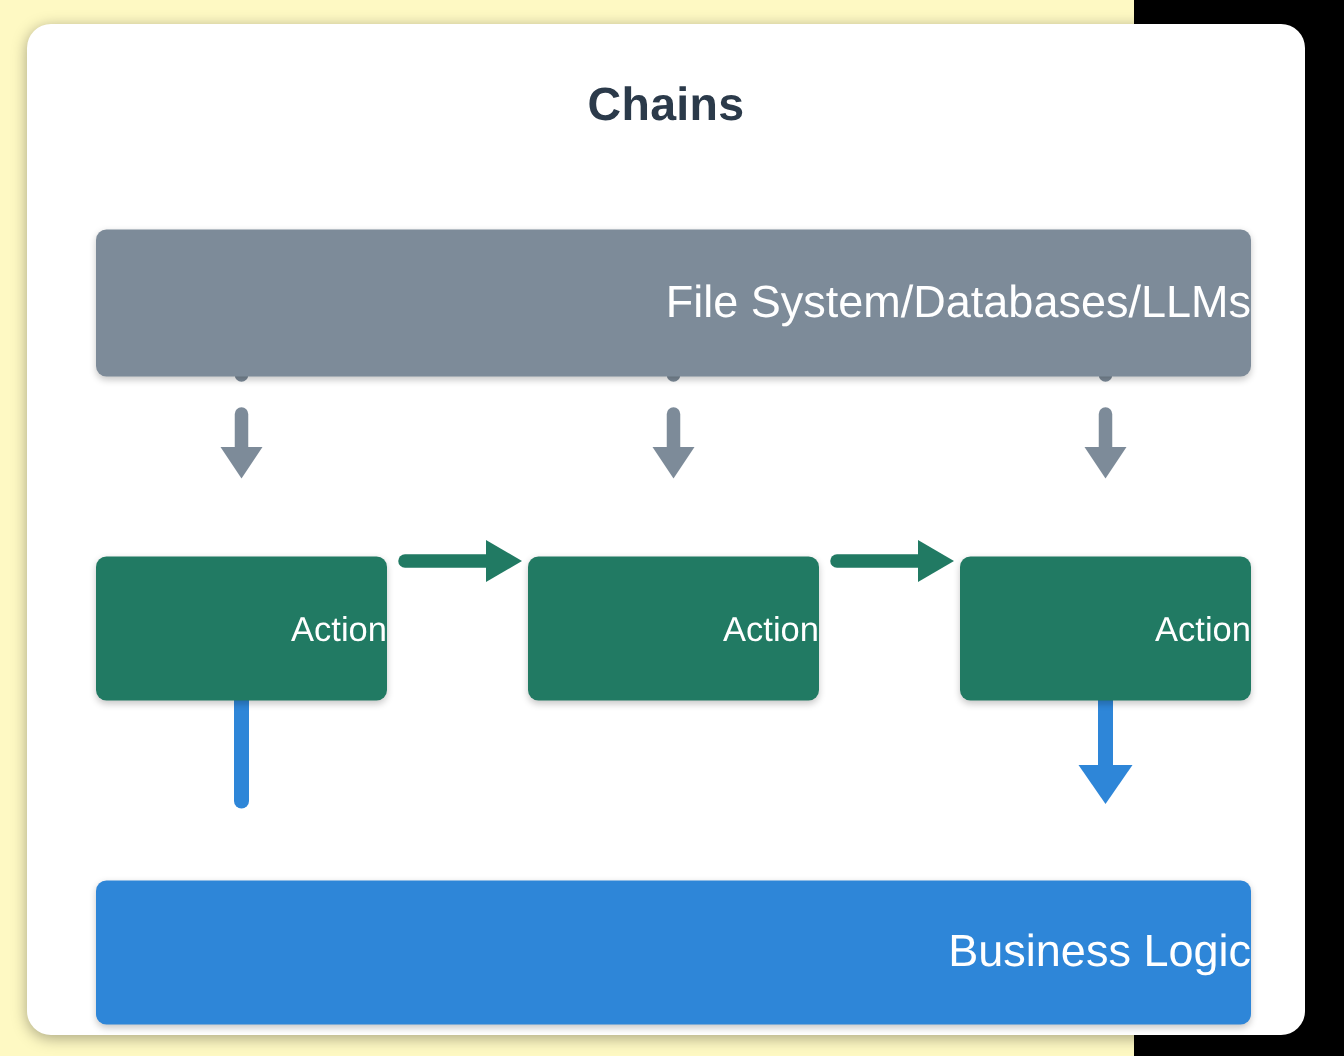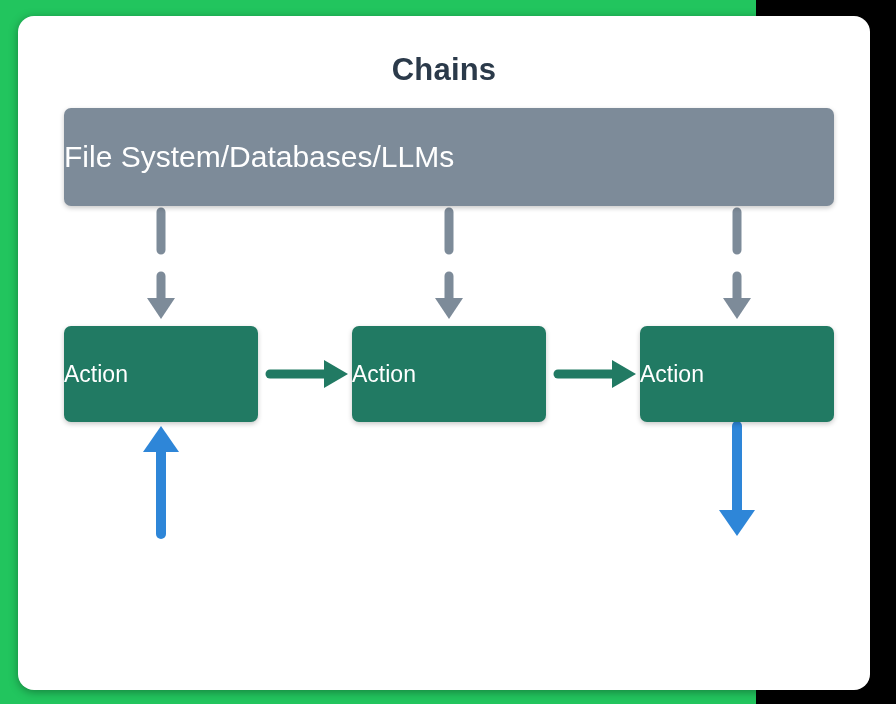--- a/index.html
+++ b/index.html
@@ -11,21 +11,21 @@
     width: 896px;
     height: 704px;
     font-family: "Liberation Sans", sans-serif;
     overflow: hidden;
   }
 
   #diagram-root {
     position: relative;
     width: 756px;
     height: 704px;
-    background: #22c55e;
+    background: #fef9c3;
   }
 
   
   .card {
     position: absolute;
     left: 18px;
     top: 16px;
     width: 852px;
     height: 674px;
     background: #ffffff;
@@ -44,25 +44,26 @@
     font-weight: bold;
     color: #2b3a4a;
     letter-spacing: 0.2px;
   }
 
   
   .bar {
     position: absolute;
     display: flex;
     align-items: center;
-    justify-content: flex-start;
+    justify-content: flex-end;
     border-radius: 7px;
     color: #ffffff;
     box-shadow: 0 2px 5px rgba(0,0,0,0.22);
     box-sizing: border-box;
+    margin-top: 45px;
   }
 
   .resources-bar {
     left: 46px;
     top: 92px;
     width: 770px;
     height: 98px;
     background: #7d8b99;
     font-size: 30px;
   }
@@ -149,15 +150,18 @@
     </div>
 
     <div class="bar action-box a2">
       <span>Action</span>
     </div>
 
     <div class="bar action-box a3">
       <span>Action</span>
     </div>
 
+    <div class="bar business-bar">
+      <span>Business Logic</span>
+    </div>
 
   </div>
 </div>
 
 </body></html>

